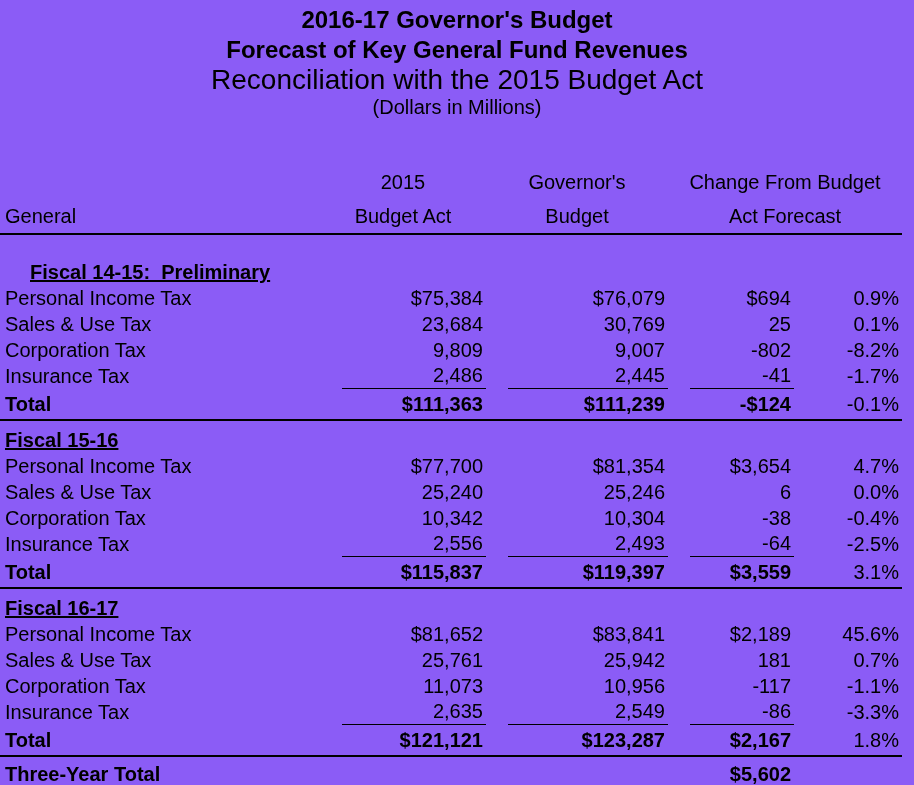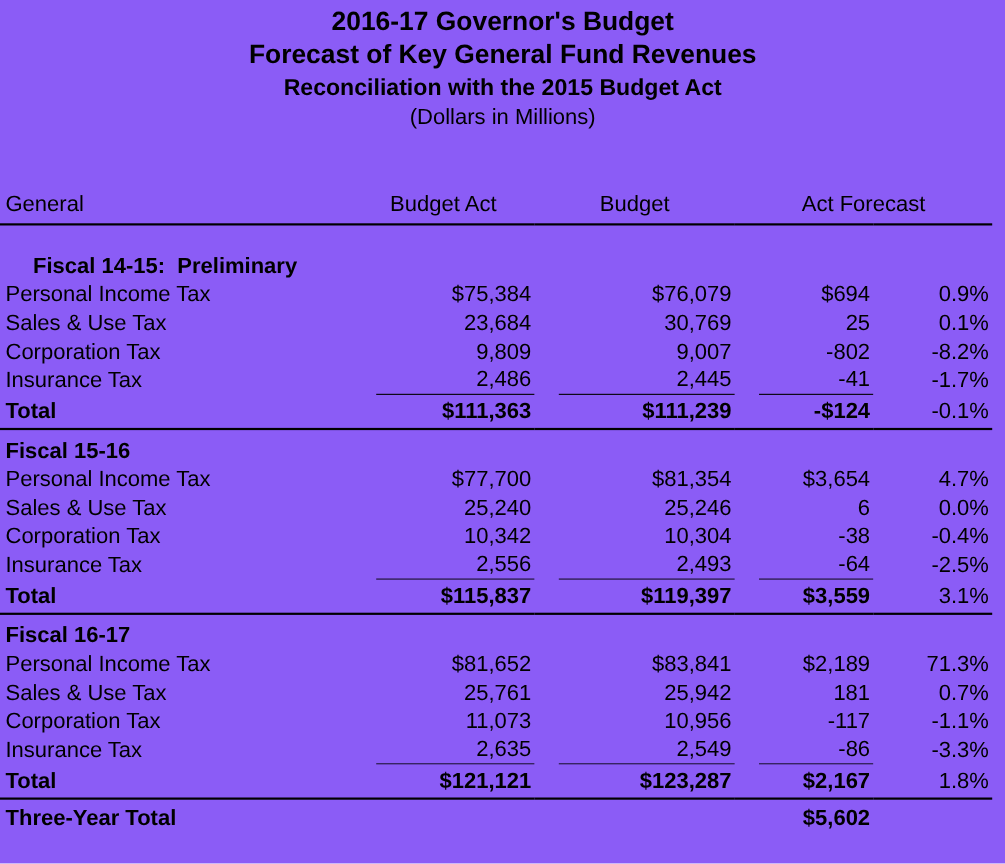--- a/index.html
+++ b/index.html
@@ -11,21 +11,21 @@
   }
   .page {
     width: 914px;
     height: 785px;
     overflow: hidden;
     background: #8b5cf6;
   }
   
   .titleblock { text-align: center; padding-top: 5px; }
   .t1 { font-size: 24px; font-weight: bold; line-height: 30px; }
-  .t2 { font-size: 21px; font-weight: bold; line-height: 29px; }
+  .t2 { font-size: 28px; font-weight: normal; line-height: 29px; }
   .t3 { font-size: 20px; font-weight: normal; line-height: 27px; }
 
   
   table.rev {
     border-collapse: collapse;
     table-layout: fixed;
     margin-top: 44px;
     width: 902px;
     font-size: 20px;
   }
@@ -41,20 +41,21 @@
   tr.h2 td { height: 34px; vertical-align: bottom; border-bottom: 2px solid #000; padding-bottom: 4px; }
   .c   { text-align: center; }
   .lbl { padding-left: 5px; text-align: left; }
   .num { text-align: right; padding-right: 3px; }
 
   tr.spacer td { height: 18px; }
 
   tr.sec td { height: 32px; vertical-align: bottom; }
   .seclabel {
     font-weight: bold;
+    text-decoration: underline;
     white-space: pre;          
     display: inline-block;
     padding-left: 5px;
   }
   .seclabel.ind { padding-left: 30px; }
 
   
   td.ulc { padding-right: 0; }
   td.ulc .ul {
     border-bottom: 1.5px solid #000;
@@ -89,20 +90,26 @@
     <colgroup>
       <col style="width:320px">
         <col style="width:166px">
         <col style="width:182px">
         <col style="width:126px">
         <col style="width:108px">
     </colgroup>
 
     <tbody>
 
+      <tr class="h1">
+        <td></td>
+        <td class="c">2015</td>
+        <td class="c">Governor's</td>
+        <td class="c" colspan="2">Change From Budget</td>
+      </tr>
       <tr class="h2">
         <td class="lbl">General</td>
         <td class="c">Budget Act</td>
         <td class="c">Budget</td>
         <td class="c" colspan="2">Act Forecast</td>
       </tr>
 
       <tr class="spacer">
           <td colspan="5"></td>
         </tr>
@@ -198,21 +205,21 @@
       </tr>
 
       <tr class="sec">
         <td colspan="5"><span class="seclabel">Fiscal 16-17</span></td>
       </tr>
       <tr>
         <td class="lbl">Personal Income Tax</td>
         <td class="num">$81,652</td>
         <td class="num">$83,841</td>
         <td class="num">$2,189</td>
-        <td class="num">71.3%</td>
+        <td class="num">45.6%</td>
       </tr>
       <tr>
         <td class="lbl">Sales &amp; Use Tax</td>
         <td class="num">25,761</td>
         <td class="num">25,942</td>
         <td class="num">181</td>
         <td class="num">0.7%</td>
       </tr>
       <tr>
         <td class="lbl">Corporation Tax</td>

